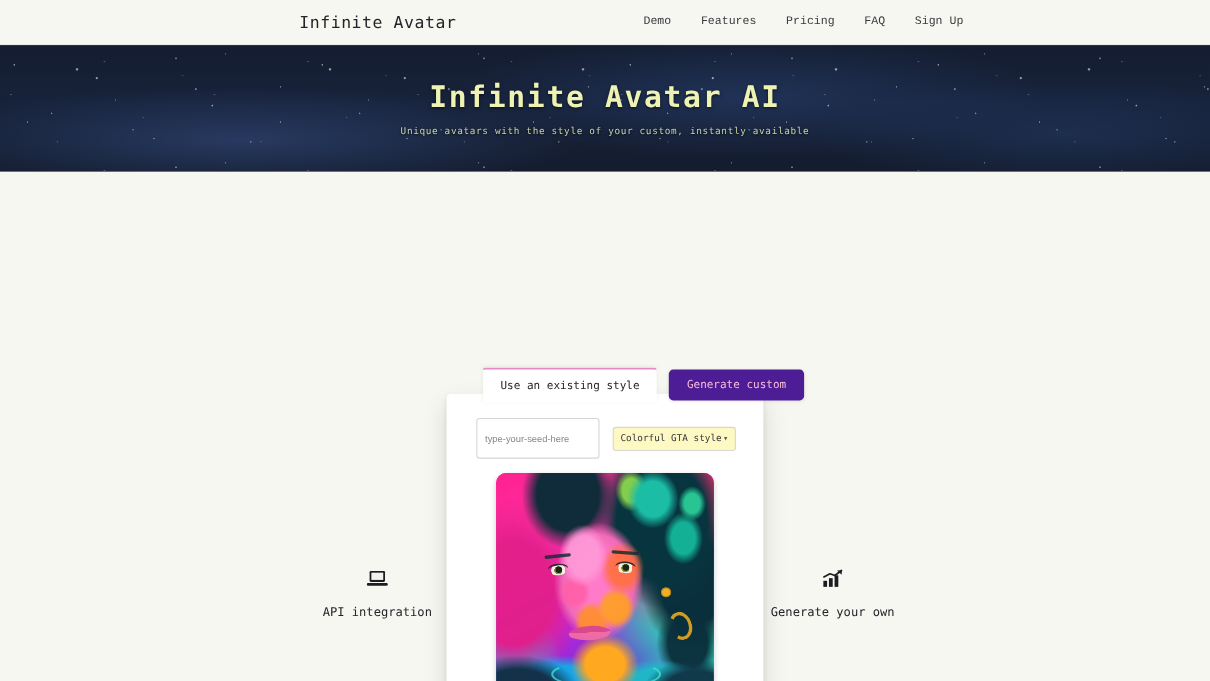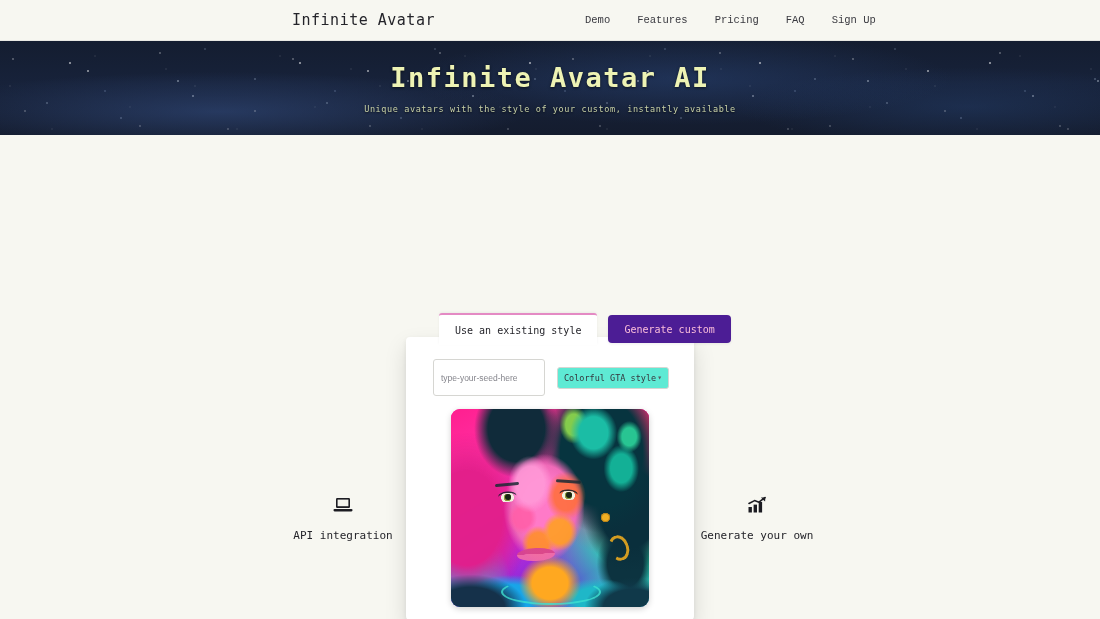--- a/index.html
+++ b/index.html
@@ -13,38 +13,38 @@
   
   .navbar {
     height: 41px;
     background: #f7f7f1;
     display: flex;
     align-items: center;
     border-bottom: 1px solid #e8e8e2;
     position: relative;
   }
   .brand {
-    position: absolute; left: 292px;
+    position: absolute; left: 272px;
     font-size: 15px; letter-spacing: 0.5px;
     color: #24242a;
     font-family: "DejaVu Sans Mono", monospace;
   }
   .navlinks {
     position: absolute; left: 585px;
     display: flex; align-items: center; gap: 27px;
   }
   .navlink {
     font-size: 10.5px; color: #3a3a40;
     font-family: Liberation Mono, monospace;
     cursor: pointer; white-space: nowrap;
   }
 
   
   .hero {
-    height: 94px;
+    height: 115px;
     position: relative;
     overflow: hidden;
     background:
       radial-gradient(ellipse 40% 60% at 20% 75%, rgba(60,90,150,0.45), transparent 70%),
       radial-gradient(ellipse 35% 70% at 62% 40%, rgba(45,75,130,0.40), transparent 70%),
       radial-gradient(ellipse 30% 60% at 88% 70%, rgba(40,70,120,0.38), transparent 70%),
       linear-gradient(180deg, #141d30 0%, #17223a 45%, #141c2e 100%);
     display: flex; flex-direction: column;
     align-items: center; justify-content: center;
   }
@@ -154,21 +154,21 @@
     color: #55555c;
     padding: 0 7px;
     font-family: Liberation Sans, sans-serif;
     outline: none;
   }
   .seed-input::placeholder { color: #85858c; }
   .style-select {
     width: 112px; height: 22px;
     border: 1px solid #d6d6d2;
     border-radius: 3px;
-    background: #5eead4;
+    background: #fef9c3;
     font-size: 8.5px;
     color: #35353c;
     padding: 0 6px;
     font-family: "DejaVu Sans Mono", monospace;
     position: relative;
     display: flex; align-items: center;
     justify-content: space-between;
     cursor: pointer;
   }
   .chev { font-size: 8px; color: #5a5a60; line-height: 1; }

